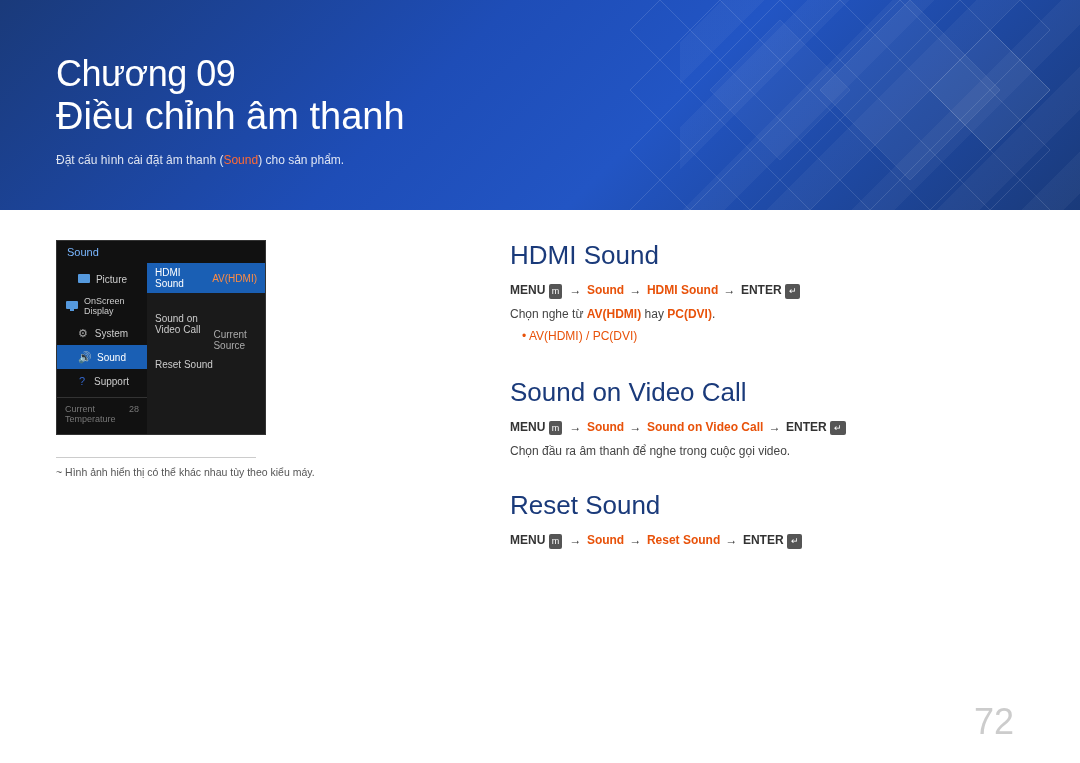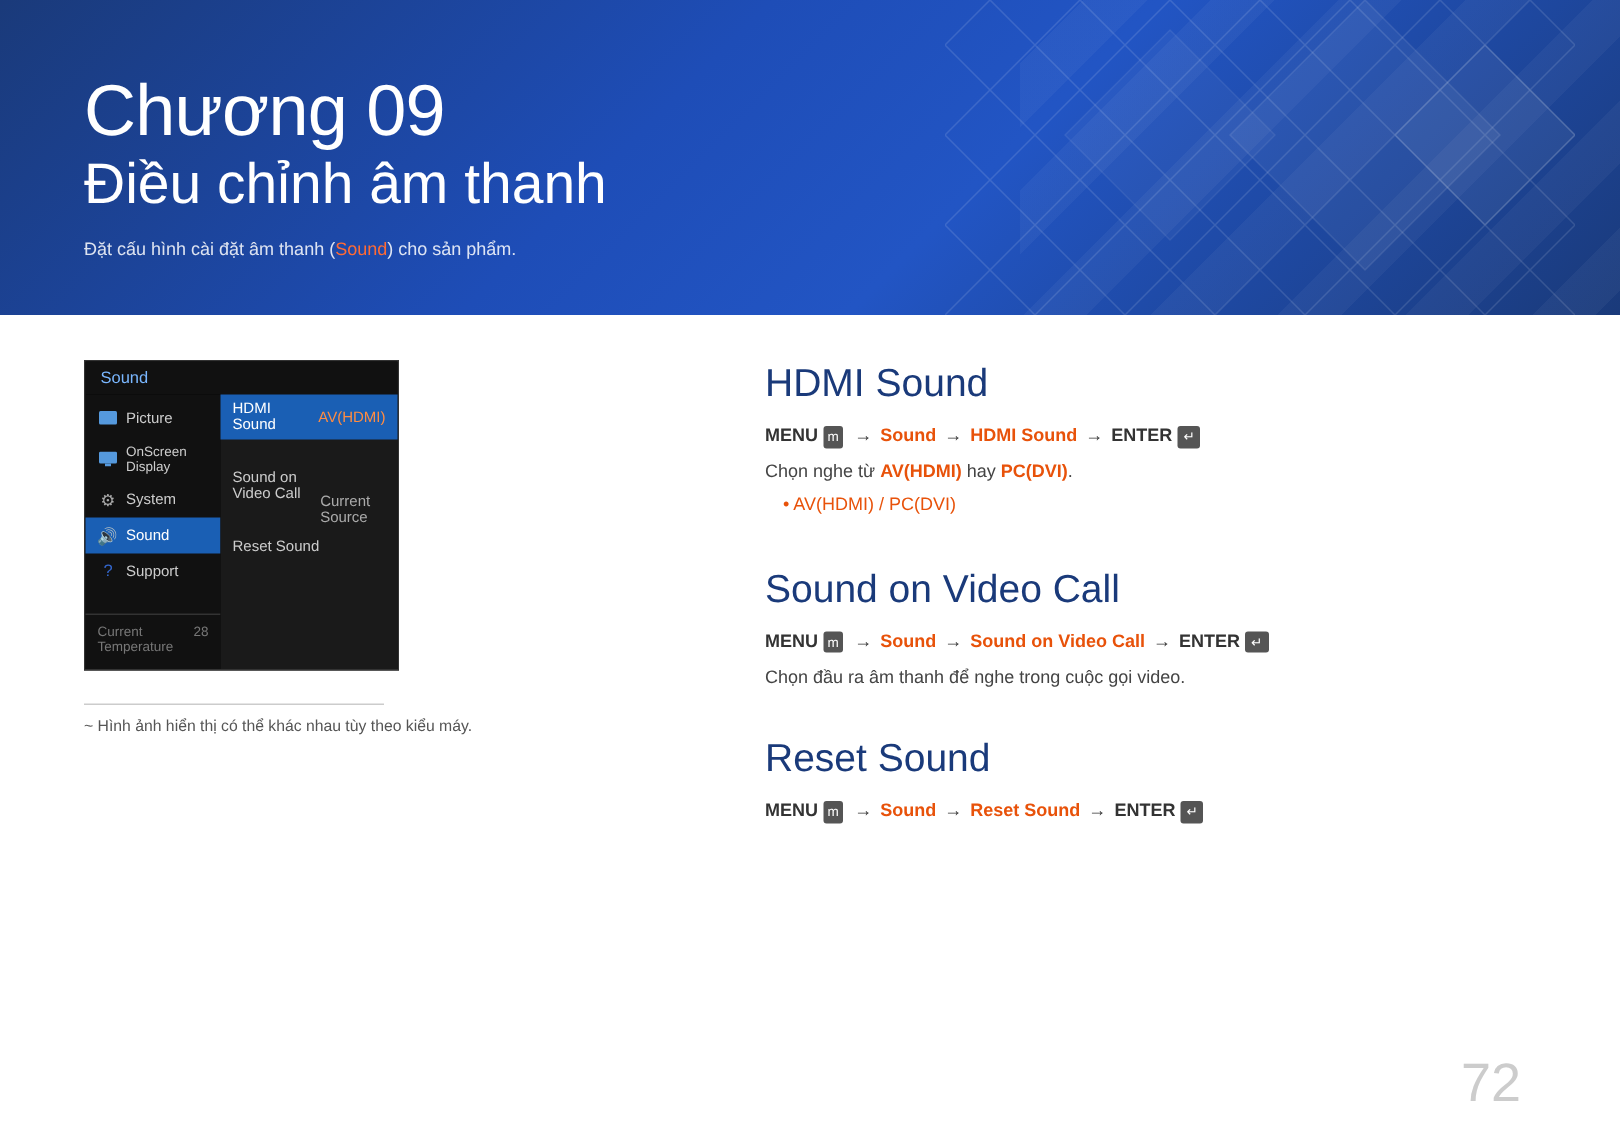--- a/index.html
+++ b/index.html
@@ -50,21 +50,21 @@
       overflow: hidden;
     }
 
     .diamond-pattern svg {
       width: 100%;
       height: 100%;
     }
 
     .header-chapter {
       color: #fff;
-      font-size: 48px;
+      font-size: 36px;
       font-weight: 300;
       line-height: 1.15;
       letter-spacing: -0.5px;
     }
 
     .header-title {
       color: #fff;
       font-size: 38px;
       font-weight: 400;
       line-height: 1.15;
@@ -121,20 +121,21 @@
       padding: 4px 0;
     }
 
     .menu-item {
       display: flex;
       align-items: center;
       padding: 5px 8px;
       color: #ccc;
       font-size: 10px;
       gap: 5px;
+      justify-content: center;
     }
 
     .menu-item.active {
       background: #1a5fb4;
       color: #fff;
     }
 
     .menu-item-icon {
       width: 14px;
       height: 14px;
@@ -351,21 +352,21 @@
           </div>
           <div class="menu-item active">
             <span class="menu-item-icon icon-sound">🔊</span>
             <span>Sound</span>
           </div>
           <div class="menu-item">
             <span class="menu-item-icon icon-help">?</span>
             <span>Support</span>
           </div>
 
-          <div style="padding: 6px 8px; color:#777; font-size:9px; display:flex; justify-content:space-between; border-top:1px solid #333; margin-top:16px;">
+          <div style="padding: 6px 8px; color:#777; font-size:9px; display:flex; justify-content:space-between; border-top:1px solid #333; margin-top:4px;">
             <span>Current Temperature</span>
             <span>28</span>
           </div>
         </div>
 
         <div class="menu-right">
           <div class="menu-right-item active">
             <span>HDMI Sound</span>
             <span class="item-value">AV(HDMI)</span>
           </div>

